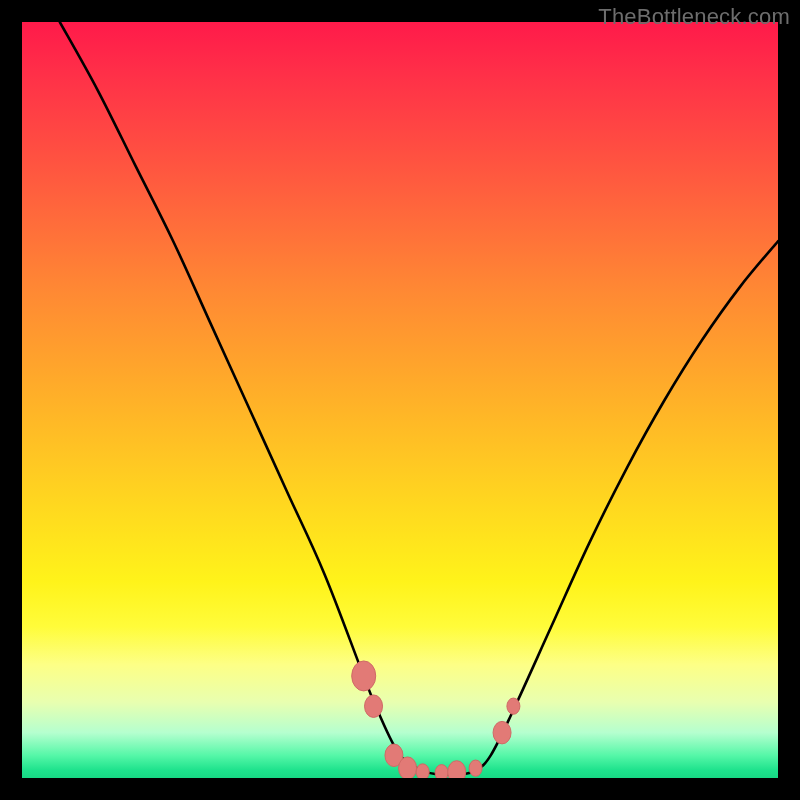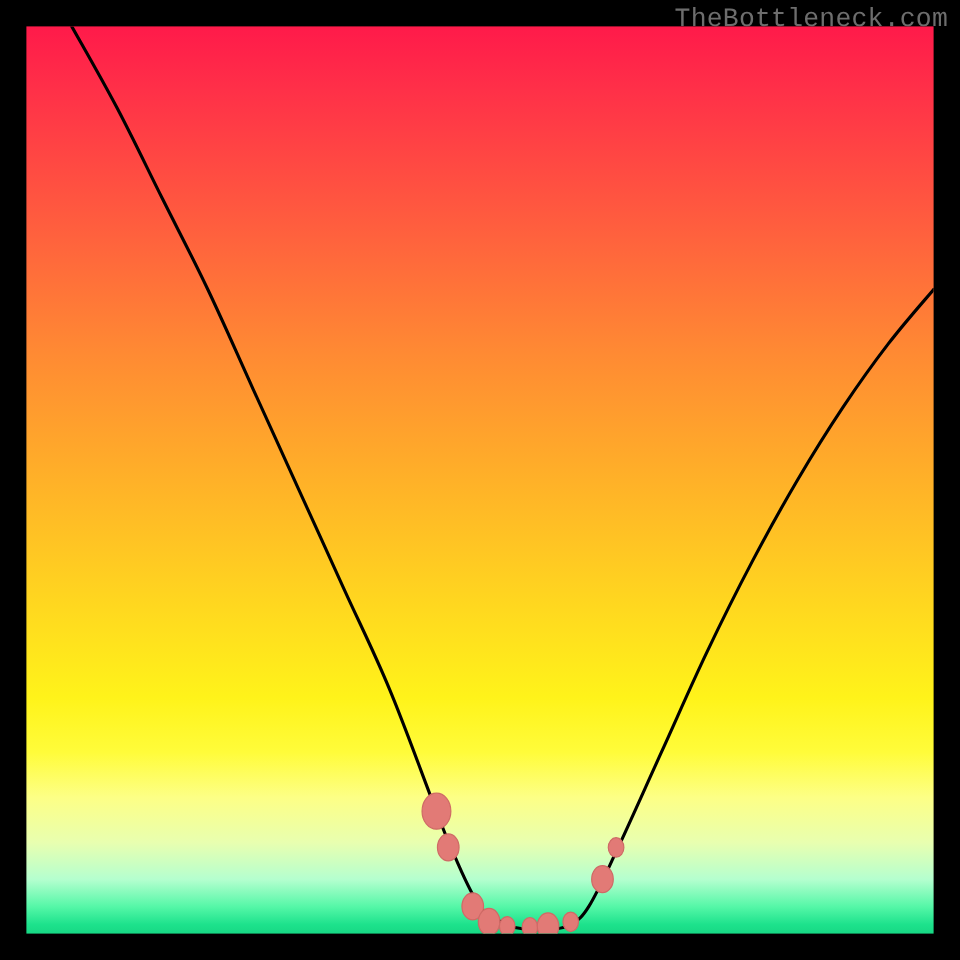--- a/index.html
+++ b/index.html
@@ -9,21 +9,20 @@
     height: 800px;
     background: #000;
     overflow: hidden;
     font-family: Arial, Helvetica, sans-serif;
   }
   .frame {
     position: relative;
     width: 800px;
     height: 800px;
     background: #000;
-    font-family: Liberation Mono, monospace;
   }
   .plot {
     position: absolute;
     left: 22px;
     top: 22px;
     width: 756px;
     height: 756px;
     background: linear-gradient(
       to bottom,
       #ff1a4a 0%,

